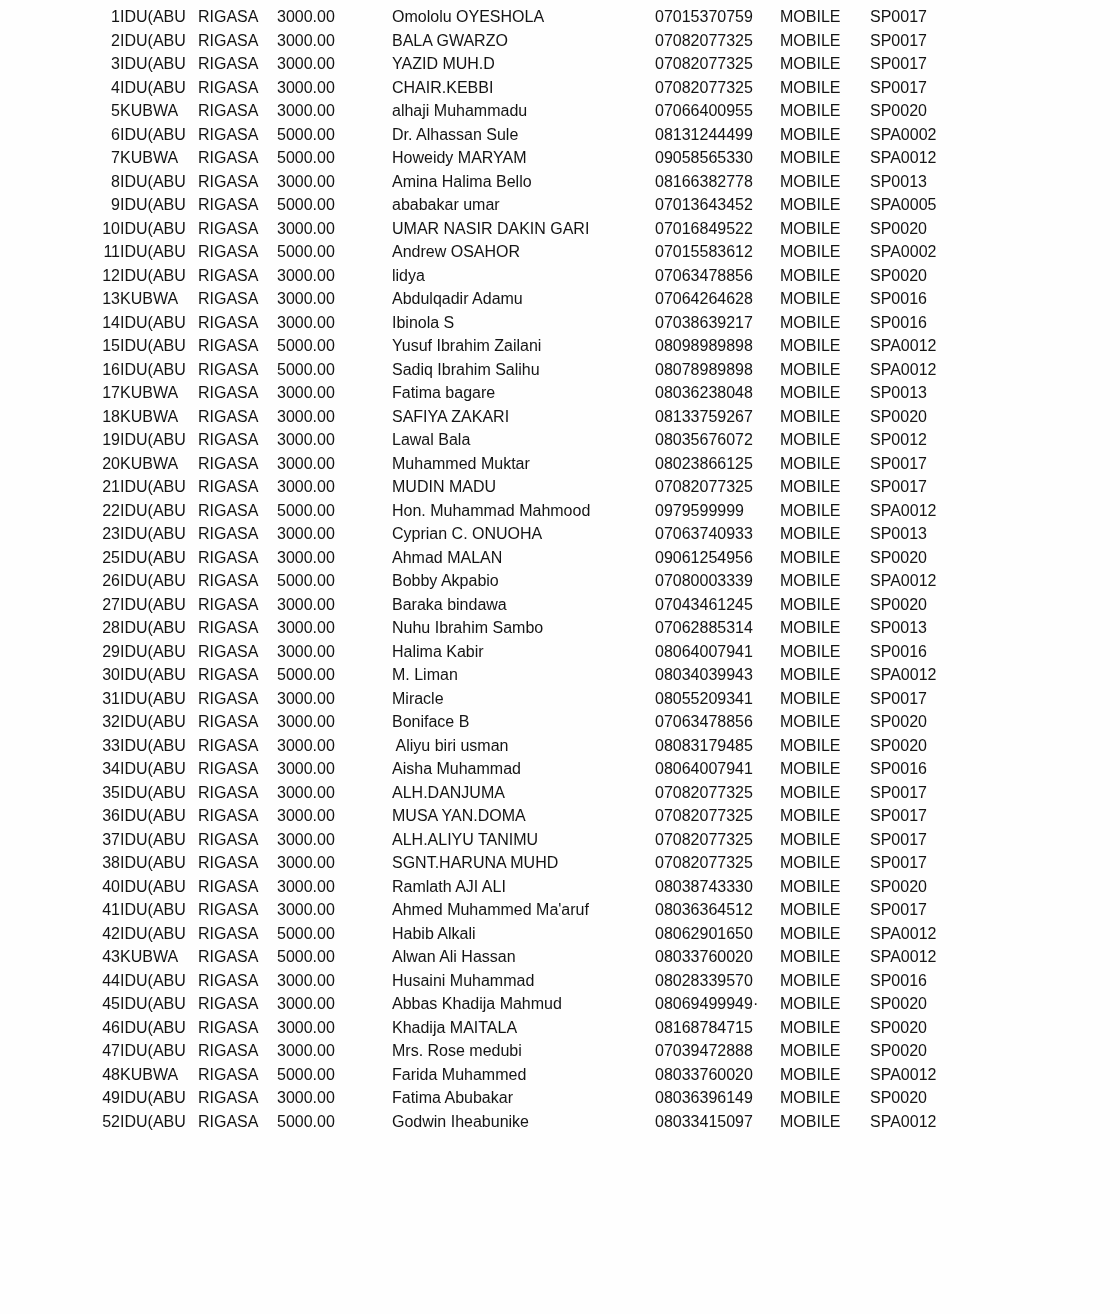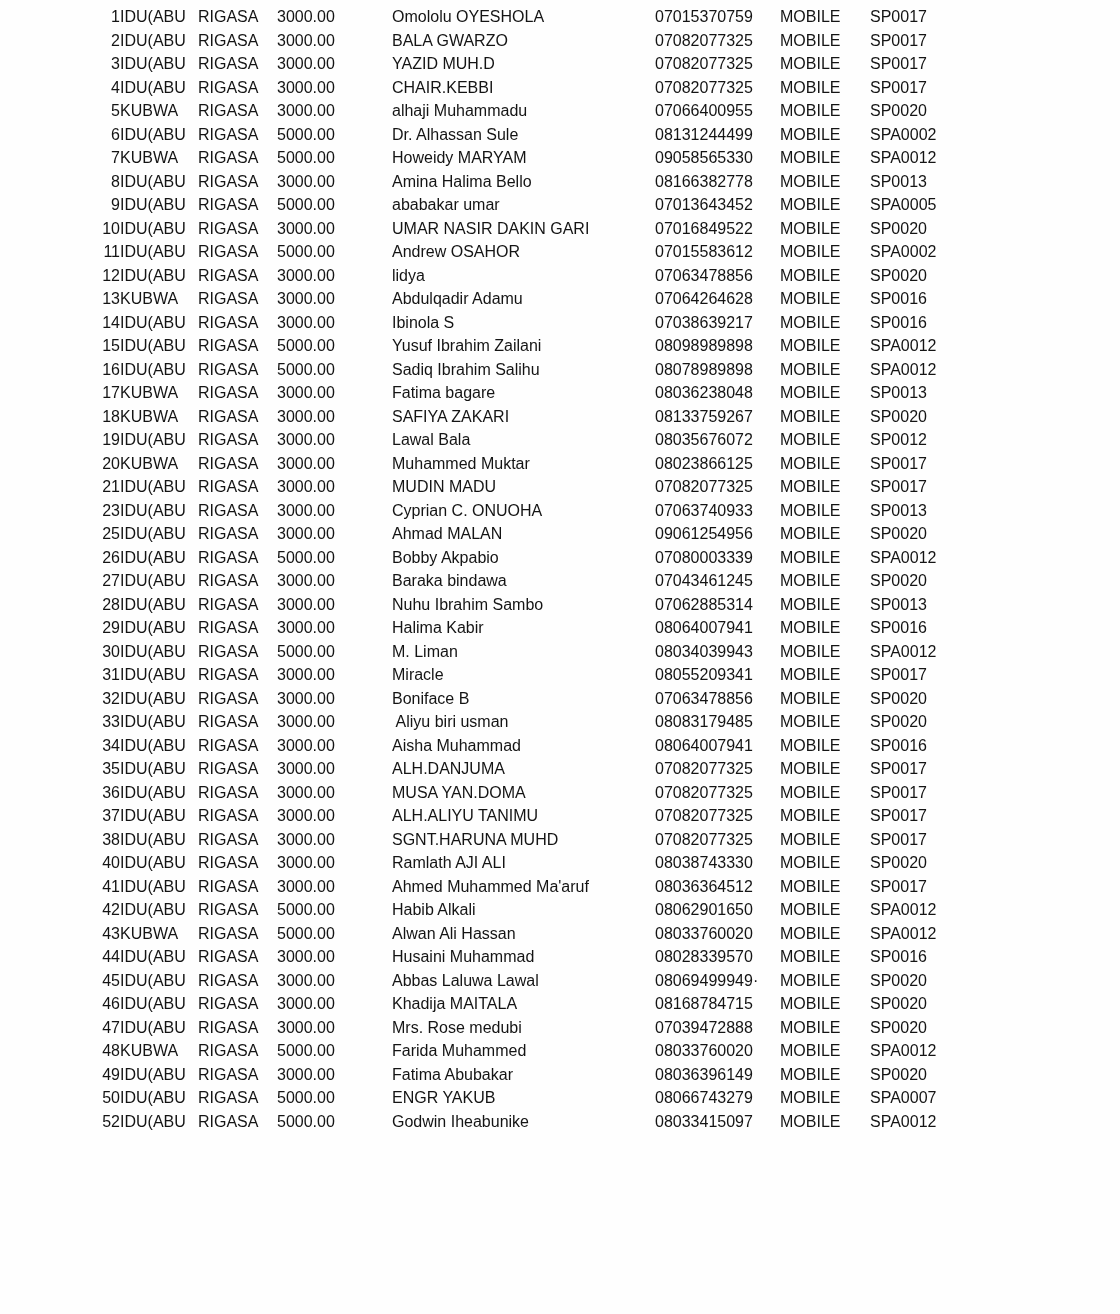--- a/index.html
+++ b/index.html
@@ -264,20 +264,30 @@
           <td class="c0">21</td>
           <td class="c1">IDU(ABU</td>
           <td class="c2">RIGASA</td>
           <td class="c3">3000.00</td>
           <td class="c4">MUDIN MADU</td>
           <td class="c5">07082077325</td>
           <td class="c6">MOBILE</td>
           <td class="c7">SP0017</td>
         </tr>
         <tr>
+          <td class="c0">22</td>
+          <td class="c1">IDU(ABU</td>
+          <td class="c2">RIGASA</td>
+          <td class="c3">5000.00</td>
+          <td class="c4">Hon. Muhammad Mahmood</td>
+          <td class="c5">0979599999</td>
+          <td class="c6">MOBILE</td>
+          <td class="c7">SPA0012</td>
+        </tr>
+        <tr>
           <td class="c0">23</td>
           <td class="c1">IDU(ABU</td>
           <td class="c2">RIGASA</td>
           <td class="c3">3000.00</td>
           <td class="c4">Cyprian C. ONUOHA</td>
           <td class="c5">07063740933</td>
           <td class="c6">MOBILE</td>
           <td class="c7">SP0013</td>
         </tr>
         <tr>
@@ -468,21 +478,21 @@
           <td class="c4">Husaini Muhammad</td>
           <td class="c5">08028339570</td>
           <td class="c6">MOBILE</td>
           <td class="c7">SP0016</td>
         </tr>
         <tr>
           <td class="c0">45</td>
           <td class="c1">IDU(ABU</td>
           <td class="c2">RIGASA</td>
           <td class="c3">3000.00</td>
-          <td class="c4">Abbas Laluwa Lawal</td>
+          <td class="c4">Abbas Khadija Mahmud</td>
           <td class="c5">08069499949·</td>
           <td class="c6">MOBILE</td>
           <td class="c7">SP0020</td>
         </tr>
         <tr>
           <td class="c0">46</td>
           <td class="c1">IDU(ABU</td>
           <td class="c2">RIGASA</td>
           <td class="c3">3000.00</td>
           <td class="c4">Khadija MAITALA</td>
@@ -512,30 +522,20 @@
         </tr>
         <tr>
           <td class="c0">49</td>
           <td class="c1">IDU(ABU</td>
           <td class="c2">RIGASA</td>
           <td class="c3">3000.00</td>
           <td class="c4">Fatima Abubakar</td>
           <td class="c5">08036396149</td>
           <td class="c6">MOBILE</td>
           <td class="c7">SP0020</td>
-        </tr>
-        <tr>
-          <td class="c0">50</td>
-          <td class="c1">IDU(ABU</td>
-          <td class="c2">RIGASA</td>
-          <td class="c3">5000.00</td>
-          <td class="c4">ENGR YAKUB</td>
-          <td class="c5">08066743279</td>
-          <td class="c6">MOBILE</td>
-          <td class="c7">SPA0007</td>
         </tr>
         <tr>
           <td class="c0">52</td>
           <td class="c1">IDU(ABU</td>
           <td class="c2">RIGASA</td>
           <td class="c3">5000.00</td>
           <td class="c4">Godwin Iheabunike</td>
           <td class="c5">08033415097</td>
           <td class="c6">MOBILE</td>
           <td class="c7">SPA0012</td>

